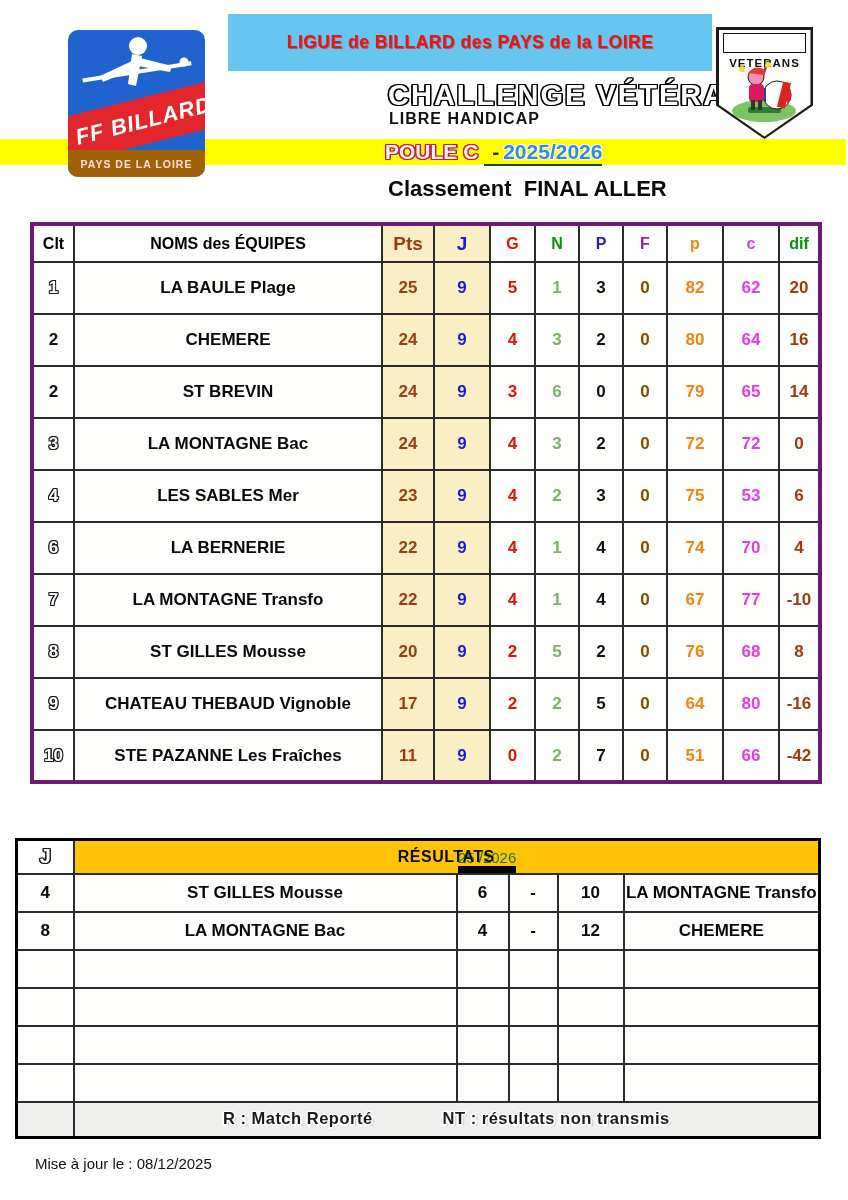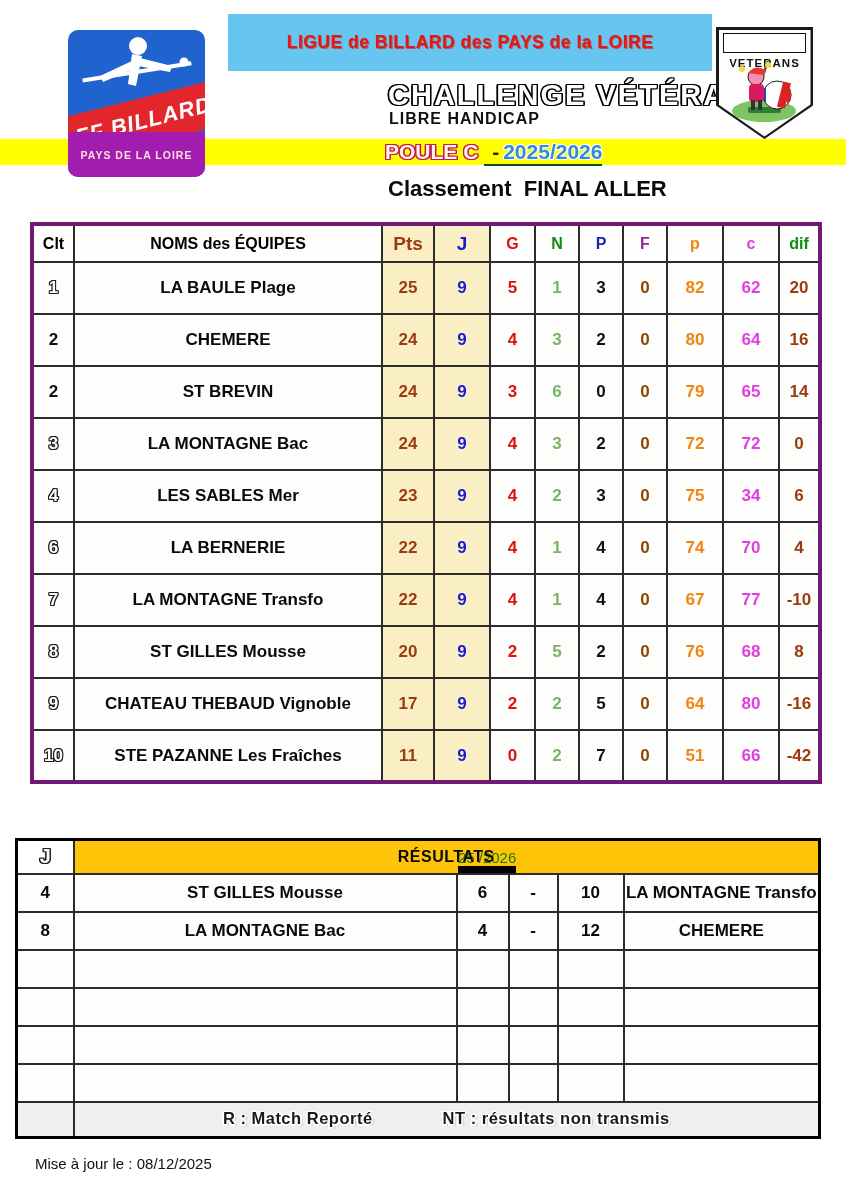--- a/index.html
+++ b/index.html
@@ -8,21 +8,21 @@
 
   
   .yellow-band { position:absolute; left:0; top:139px; width:846px; height:26px; background:#FFFF00; z-index:1; }
 
   .ffb-logo { position:absolute; left:68px; top:30px; width:137px; height:147px; background:#2063cf;
               border-radius:10px; overflow:hidden; z-index:3; }
   .ffb-player { position:absolute; left:8px; top:2px; width:120px; height:84px; z-index:1; }
   .ffb-stripe { position:absolute; left:-20%; top:68px; width:150%; height:46px; background:#e3262b;
                 transform:rotate(-14deg); z-index:2; display:flex; align-items:center; justify-content:center; }
   .ffb-stripe span { color:#fff; font-weight:bold; font-style:italic; font-size:22px; letter-spacing:1px; }
-  .ffb-region { position:absolute; left:0; bottom:0; width:100%; height:45px; background:#a21caf; z-index:4;
+  .ffb-region { position:absolute; left:0; bottom:0; width:100%; height:27px; background:#a16207; z-index:4;
                 display:flex; align-items:center; justify-content:center;margin-top:8px; }
   .ffb-region span { color:#ffdede; font-weight:bold; font-size:10.5px; letter-spacing:1px; }
 
   .blue-banner { position:absolute; left:228px; top:14px; width:484px; height:57px; background:#66C6EF;
                  display:flex; align-items:center; justify-content:center; z-index:2; }
   .blue-banner span { color:#e01818; font-weight:bold; font-size:17.5px; letter-spacing:0.5px;
                       text-shadow:1px 1px 0 #b55; }
 
   .challenge-title { position:absolute; left:388px; top:79px; white-space:nowrap; font-size:29px; font-weight:bold;
                      letter-spacing:2px; color:#fff; z-index:2;
@@ -259,21 +259,21 @@
     <tr>
       <td class="v-clt outline">4</td>
       <td class="v-name">LES SABLES Mer</td>
       <td class="v-pts bg-cream">23</td>
       <td class="v-j bg-cream">9</td>
       <td class="v-g">4</td>
       <td class="v-n">2</td>
       <td class="v-p">3</td>
       <td class="v-f">0</td>
       <td class="v-pf">75</td>
-      <td class="v-pc">34</td>
+      <td class="v-pc">53</td>
       <td class="v-dif">6</td>
     </tr>
     <tr>
       <td class="v-clt outline">6</td>
       <td class="v-name">LA BERNERIE</td>
       <td class="v-pts bg-cream">22</td>
       <td class="v-j bg-cream">9</td>
       <td class="v-g">4</td>
       <td class="v-n">1</td>
       <td class="v-p">4</td>

